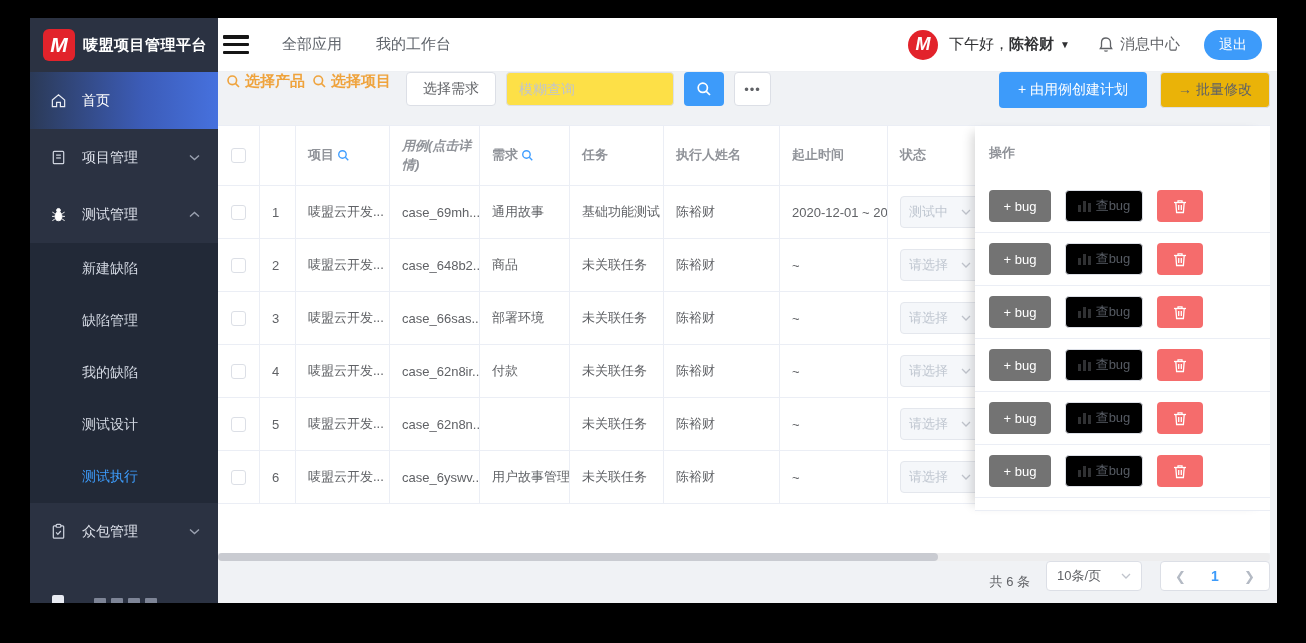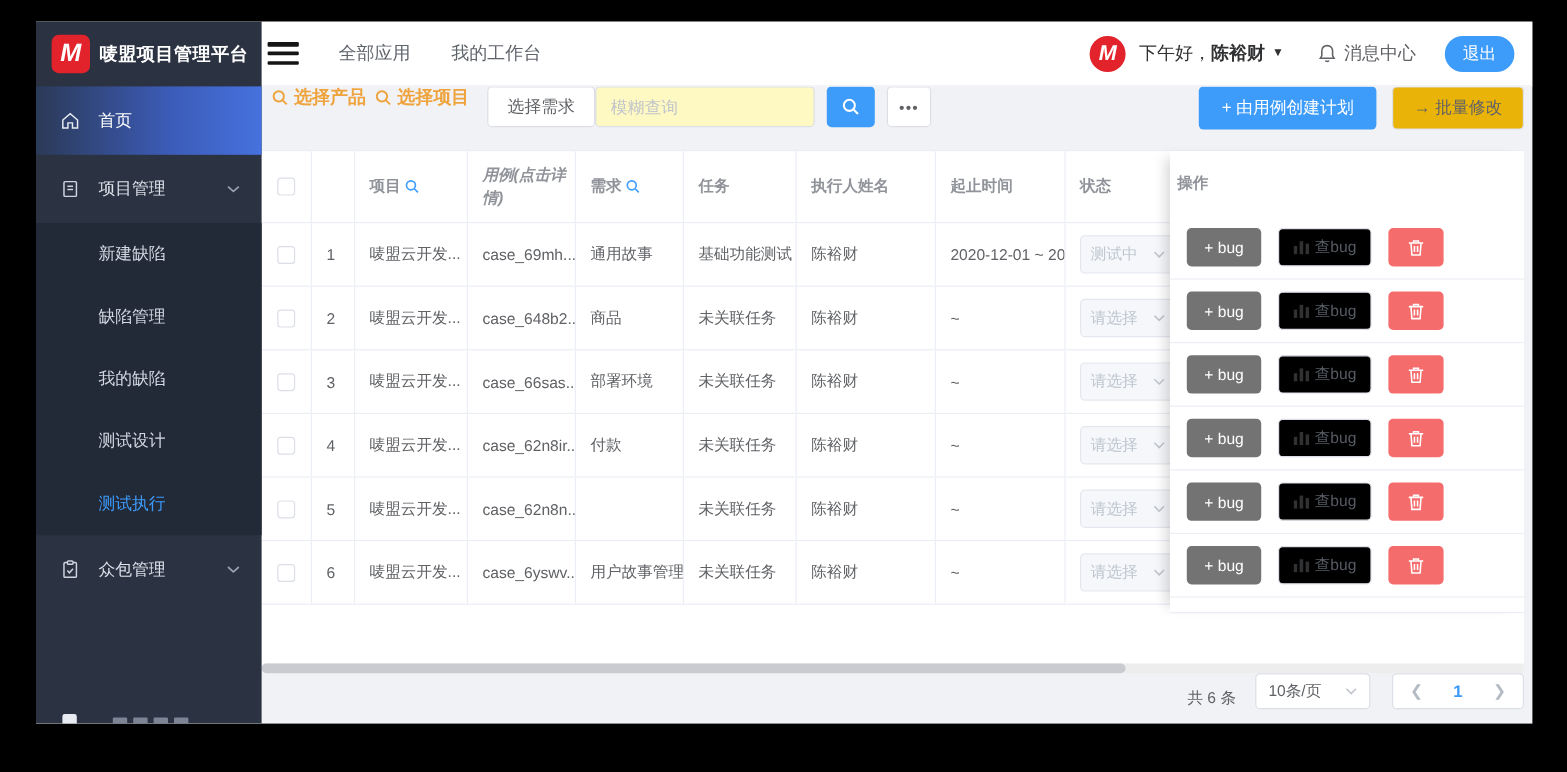--- a/index.html
+++ b/index.html
@@ -51,22 +51,22 @@
   .logout-btn { margin-left:24px; width:58px; height:30px; border:none; background:#3d9bfa;
                 color:#fff; font-size:14px; border-radius:15px; cursor:pointer; }
 
   
   .toolbar { position:absolute; left:188px; top:54px; right:7px; height:53px;
              display:flex; align-items:flex-start; padding-left:8px; z-index:3; }
   .link-orange { display:flex; align-items:center; gap:4px; color:#efa33c; font-size:15px;
                  font-weight:bold; margin-right:7px; cursor:pointer; }
   .tb-btn { height:34px; border:1px solid #dcdfe6; background:#fff; border-radius:4px;
             color:#606266; font-size:14px; padding:2px 16px; margin-left:8px; cursor:pointer; }
-  .tb-input { width:183px; height:34px; border:1px solid #dcdfe6; border-radius:4px;
-              background:#fef9c3; padding:0 12px; font-size:14px; color:#606266; }
+  .tb-input { width:168px; height:34px; border:1px solid #dcdfe6; border-radius:4px;
+              background:#fde047; padding:0 12px; font-size:14px; color:#606266; margin-left:10px; }
   .tb-input::placeholder { color:#c0c4cc; }
   .tb-search { width:40px; height:34px; background:#3d9bfa; border:none; border-radius:4px;
                margin-left:10px; display:flex; align-items:center; justify-content:center; cursor:pointer; }
   .tb-more { width:37px; height:34px; border:1px solid #dcdfe6; background:#fff; border-radius:4px;
              color:#606266; font-size:13px; margin-left:10px; cursor:pointer; letter-spacing:1px; }
   .tb-right { margin-left:auto; display:flex; align-items:center; gap:13px; }
   .tb-primary { height:36px; background:#3d9bfa; border:none; border-radius:4px; color:#fff;
                 font-size:14px; padding:0 19px; cursor:pointer; }
   .tb-batch { height:36px; background:#eab308; border:1px solid #dcdfe6; border-radius:4px;
               color:#606266; font-size:14px; padding:0 17px; cursor:pointer; }
@@ -94,21 +94,21 @@
   .cb { width:15px; height:15px; background:#fff; border:1px solid #dcdfe6; border-radius:3px;
         cursor:pointer; flex:none; }
   .hsearch { margin-left:3px; }
   .sel { width:80px; height:32px; background:#f5f7fa; border:1px solid #e4e7ed; border-radius:4px;
          color:#bfc6d0; font-size:13px; display:flex; align-items:center;
          justify-content:space-between; padding:0 8px; flex:none; cursor:not-allowed; }
 
   
   .opcol { position:absolute; top:0; right:0; width:295px; height:385px; background:#fff;
            border-bottom:1px solid #ebeef5; box-shadow:-9px 0 10px -6px rgba(0,0,0,.16); }
-  .op-head { height:54px; display:flex; align-items:center; padding-left:6px;
+  .op-head { height:54px; display:flex; align-items:center; padding-left:14px;
              color:#909399; font-weight:bold; font-size:13px; }
   .op-row { height:53px; border-bottom:1px solid #ebeef5; display:flex; align-items:center;
             padding-left:14px; gap:14px; }
   .btn-bug { width:62px; height:32px; background:#737373; border:none; border-radius:4px;
              color:#fff; font-size:13px; cursor:pointer; }
   .btn-view { width:78px; height:32px; background:#000000; border:1px solid #dcdfe6; border-radius:4px;
               color:#565b63; font-size:13px; display:flex; align-items:center; justify-content:center;
               gap:5px; cursor:pointer; }
   .btn-del { width:46px; height:32px; background:#f56c6c; border:none; border-radius:4px;
              display:flex; align-items:center; justify-content:center; cursor:pointer; }
@@ -153,20 +153,36 @@
         <rect x="3.5" y="2.5" width="11" height="13" rx="1"></rect>
         <line x1="6.5" y1="6.5" x2="11.5" y2="6.5"></line>
           <line x1="6.5" y1="9.5" x2="11.5" y2="9.5"></line>
       </svg>
       <span>项目管理</span>
       <svg class="chev" width="11" height="7" viewBox="0 0 11 7" fill="none" stroke="#9aa1b0" stroke-width="1.4">
           <path d="M1 1.5 L5.5 5.5 L10 1.5"></path>
         </svg>
     </div>
 
+    <div class="menu-item">
+      <svg class="mi-icon" viewBox="0 0 18 18" fill="#fff" stroke="#fff" stroke-width="1">
+        <circle cx="9" cy="4.6" r="2"></circle>
+        <ellipse cx="9" cy="11" rx="3.6" ry="4.6"></ellipse>
+        <line x1="5" y1="8" x2="2.5" y2="6.5"></line>
+          <line x1="5" y1="11" x2="2.2" y2="11"></line>
+          <line x1="5" y1="14" x2="2.5" y2="15.5"></line>
+        <line x1="13" y1="8" x2="15.5" y2="6.5"></line>
+          <line x1="13" y1="11" x2="15.8" y2="11"></line>
+          <line x1="13" y1="14" x2="15.5" y2="15.5"></line>
+      </svg>
+      <span>测试管理</span>
+      <svg class="chev" width="11" height="7" viewBox="0 0 11 7" fill="none" stroke="#9aa1b0" stroke-width="1.4">
+          <path d="M1 5.5 L5.5 1.5 L10 5.5"></path>
+        </svg>
+    </div>
 
     <div class="submenu">
       <div class="sub-item">新建缺陷</div>
       <div class="sub-item">缺陷管理</div>
       <div class="sub-item">我的缺陷</div>
       <div class="sub-item">测试设计</div>
       <div class="sub-item active">测试执行</div>
     </div>
 
     <div class="menu-item">

